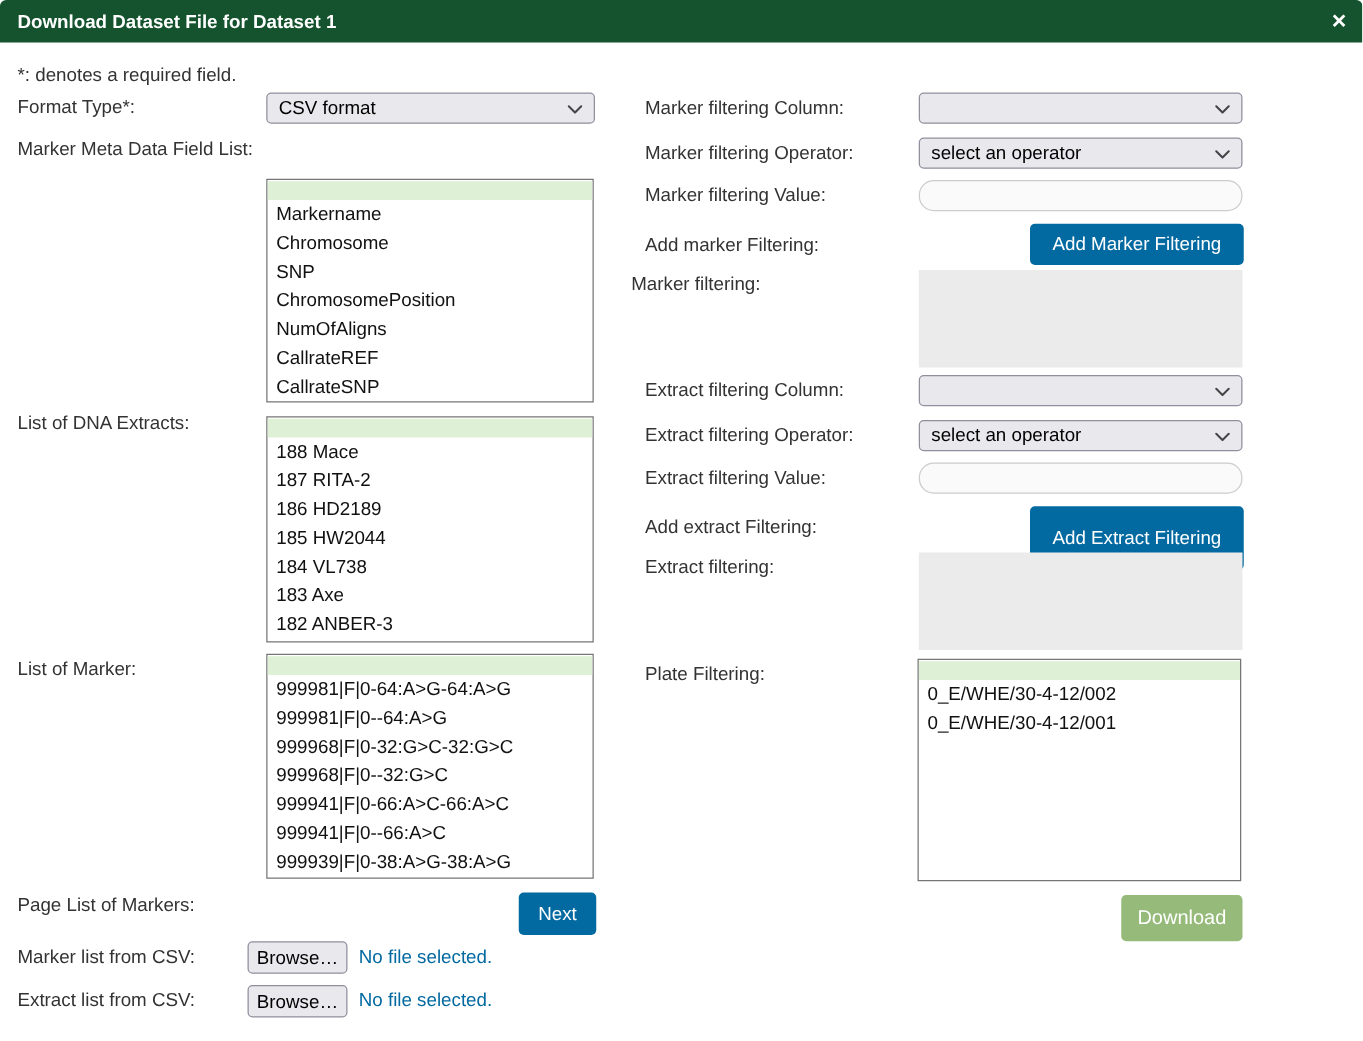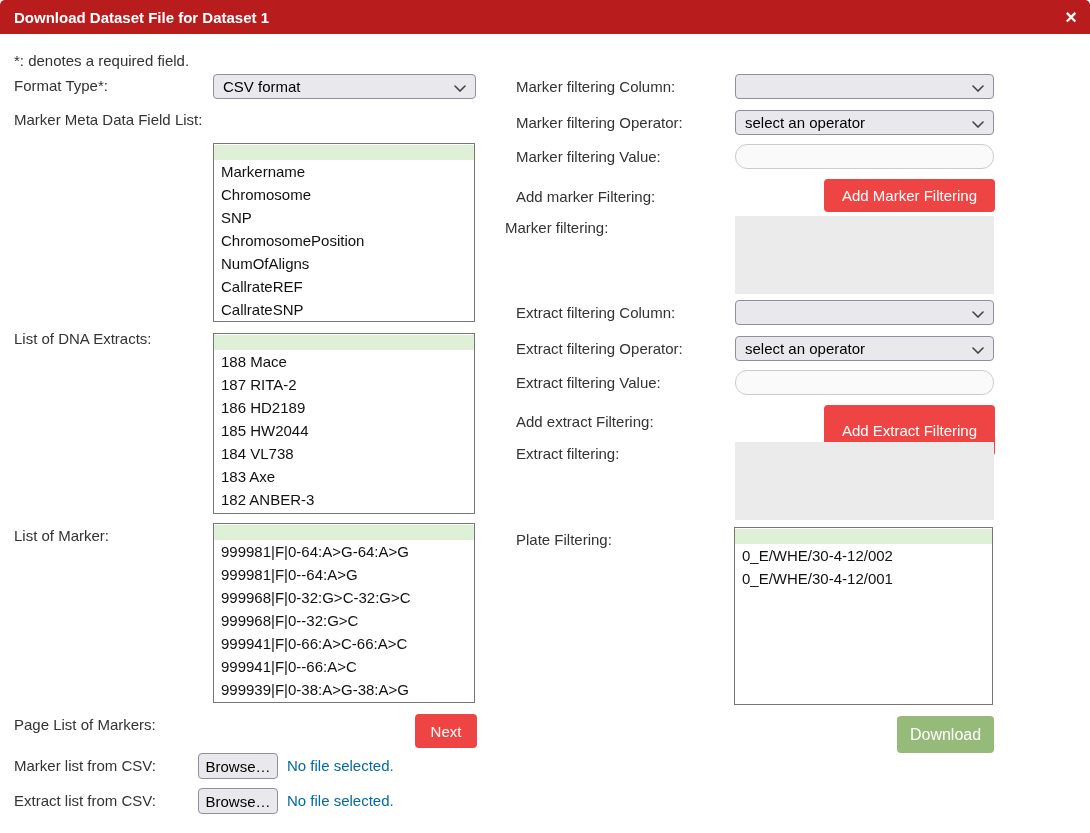--- a/index.html
+++ b/index.html
@@ -1,36 +1,36 @@
 <!DOCTYPE html>
 <html><head>
 <meta charset="utf-8">
 <style>
   html,body{margin:0;padding:0;background:#fff;}
   #page{position:relative;width:1090px;height:833px;background:#ffffff;
         font-family:"Liberation Sans",sans-serif;font-size:15px;color:#333;overflow:hidden;}
 
   
-  .hdr{position:absolute;left:0;top:0;width:1090px;height:34px;background:#b91c1c;
+  .hdr{position:absolute;left:0;top:0;width:1090px;height:34px;background:#14532d;
        border-radius:5px 5px 0 0;display:flex;align-items:center;}
   .hdr-title{color:#fff;font-weight:bold;font-size:15px;padding-left:14px;white-space:nowrap;}
   .hdr-close{position:absolute;right:13px;top:0;height:34px;display:flex;align-items:center;
              color:#fff;font-size:20px;font-weight:bold;cursor:pointer;line-height:1;}
 
   .label{position:absolute;white-space:nowrap;color:#333;line-height:17px;}
 
   .select{position:absolute;box-sizing:border-box;height:25px;background:#e9e9ed;
           border:1px solid #8f8f9d;border-radius:4px;display:flex;align-items:center;
           justify-content:space-between;padding:0 9px;cursor:pointer;color:#000;}
   .select .sel-text{white-space:nowrap;overflow:hidden;}
 
   .input{position:absolute;box-sizing:border-box;height:25px;background:#fafafa;
          border:1px solid #cccccc;border-radius:12px;}
 
-  .btn{position:absolute;box-sizing:border-box;background:#ef4444;color:#fff;border:none;
+  .btn{position:absolute;box-sizing:border-box;background:#0369a1;color:#fff;border:none;
        border-radius:4px;display:flex;align-items:center;justify-content:center;
        font-size:15px;font-family:inherit;cursor:pointer;white-space:nowrap;}
   .btn.muted{background:#95ba79;font-size:16px;}
 
   .listbox{position:absolute;box-sizing:border-box;background:#fff;border:1px solid #767676;
            overflow:hidden;padding-top:1px;}
   .lb-row{height:23px;line-height:23px;padding-left:7px;white-space:nowrap;color:#111;cursor:default;}
   .lb-row:first-child{height:15px;background:#def0d5;}
 
   .graybox{position:absolute;background:#ebebeb;}

